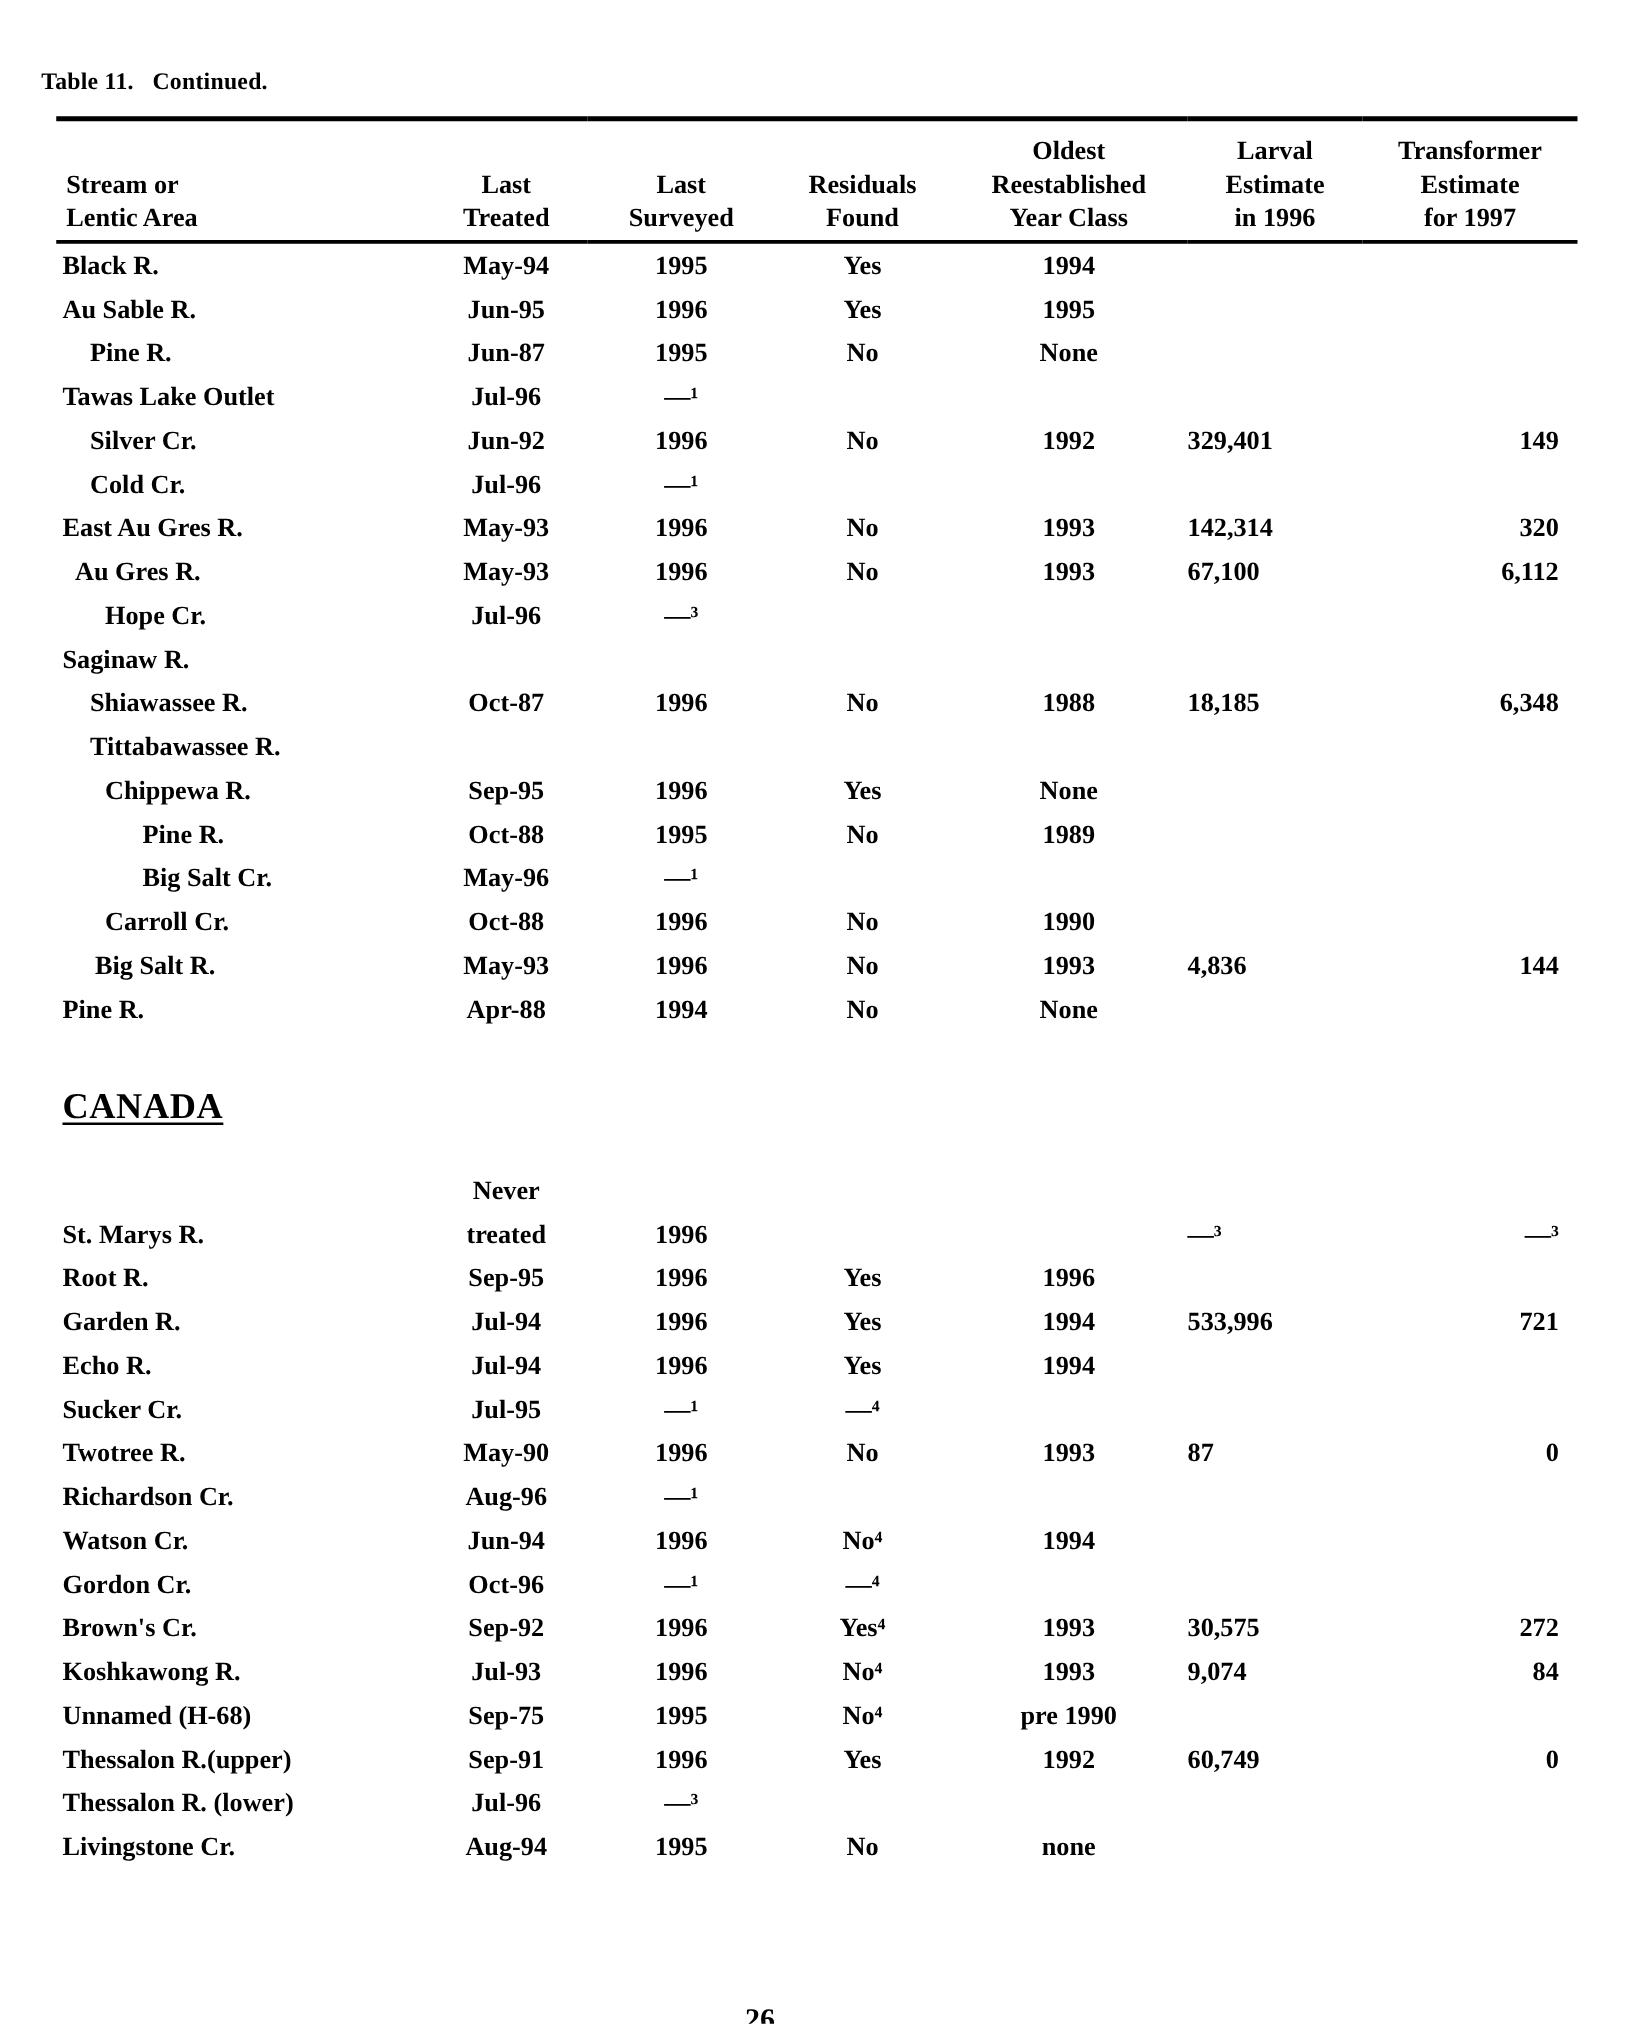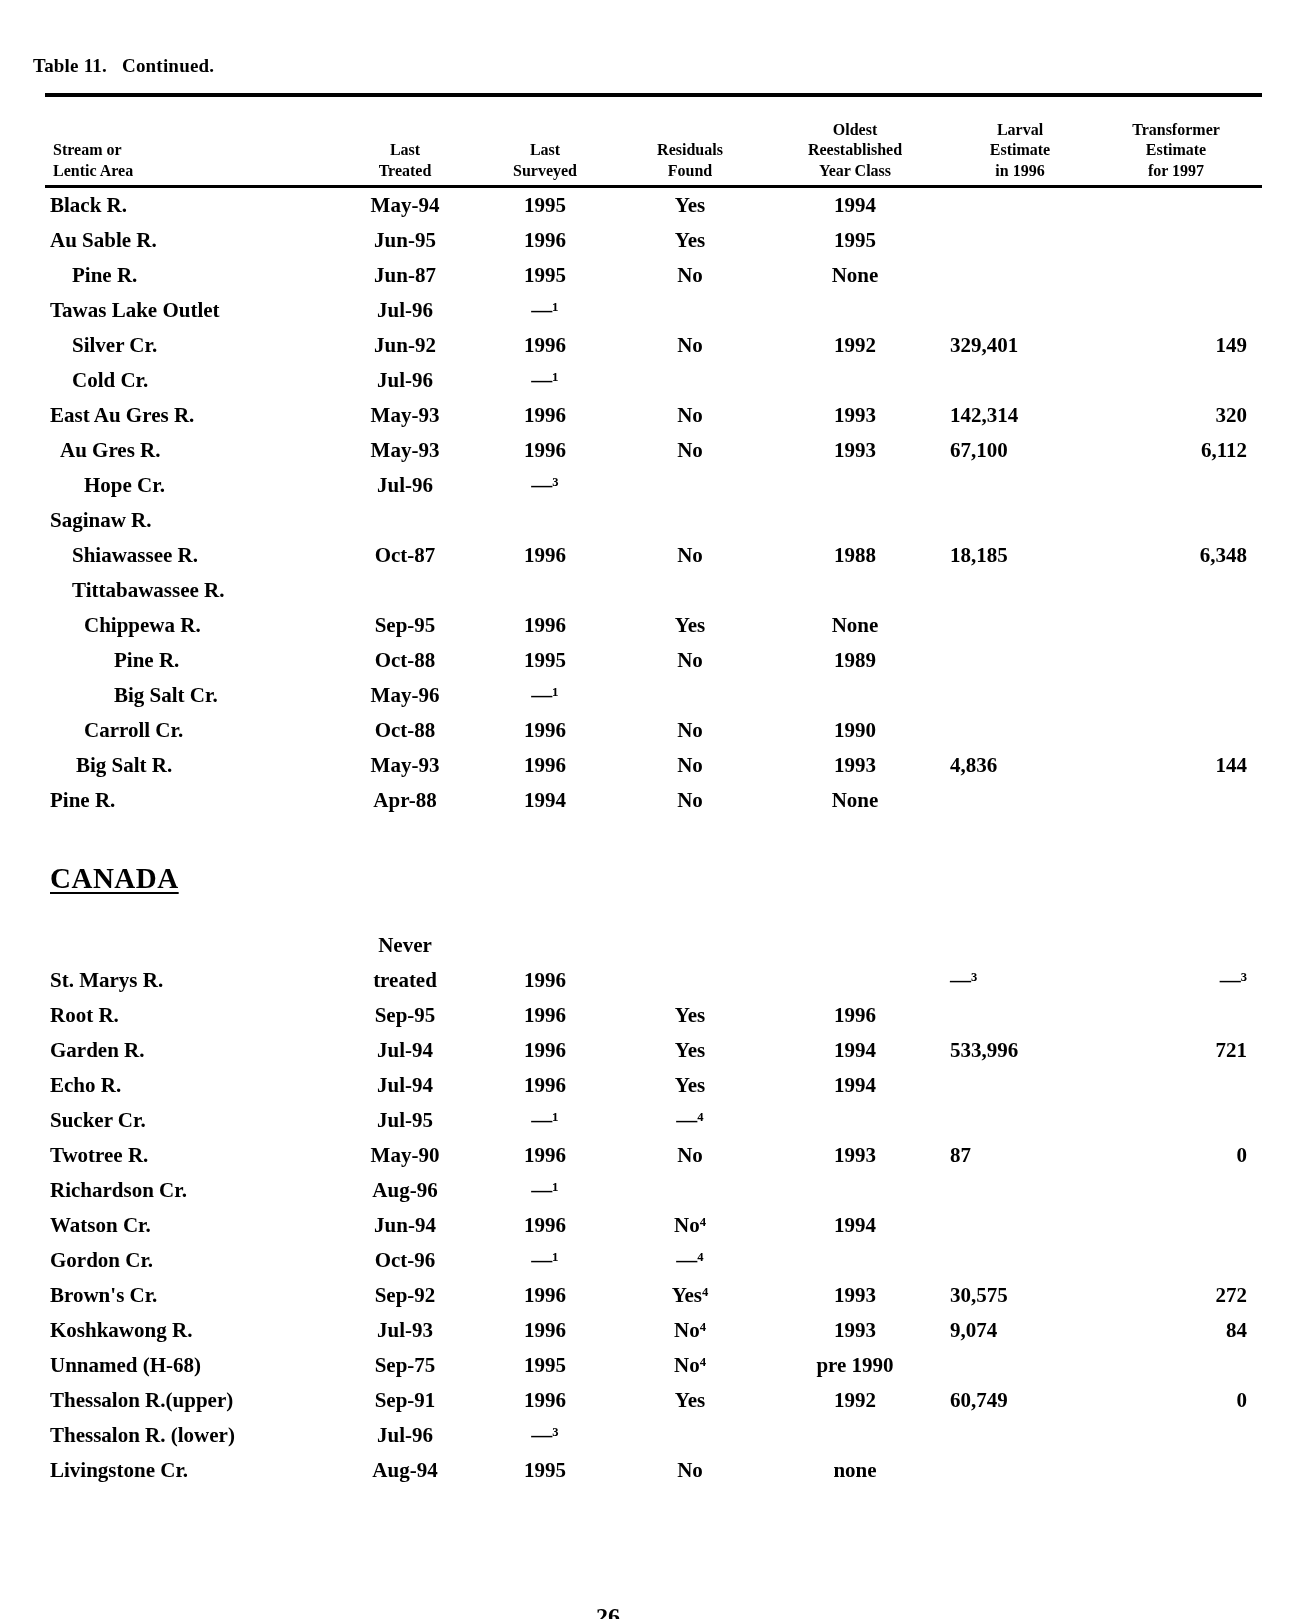--- a/index.html
+++ b/index.html
@@ -23,21 +23,21 @@
   thead th {
     border-top: 4px solid #000;
     border-bottom: 3px solid #000;
     vertical-align: bottom;
     white-space: pre-line;
     font-weight: bold;
     text-align: center;
     padding: 10px 0 4px 0;
     height: 74px;
     line-height: 1.28;
-    font-size: 16px;
+    font-size: 21px;
   }
   thead th.col-stream { text-align: left; padding-left: 8px; }
   tbody td {
     vertical-align: bottom;
     text-align: center;
     height: 35px;
     line-height: 35px;
     padding: 0;
     overflow: visible;
   }

